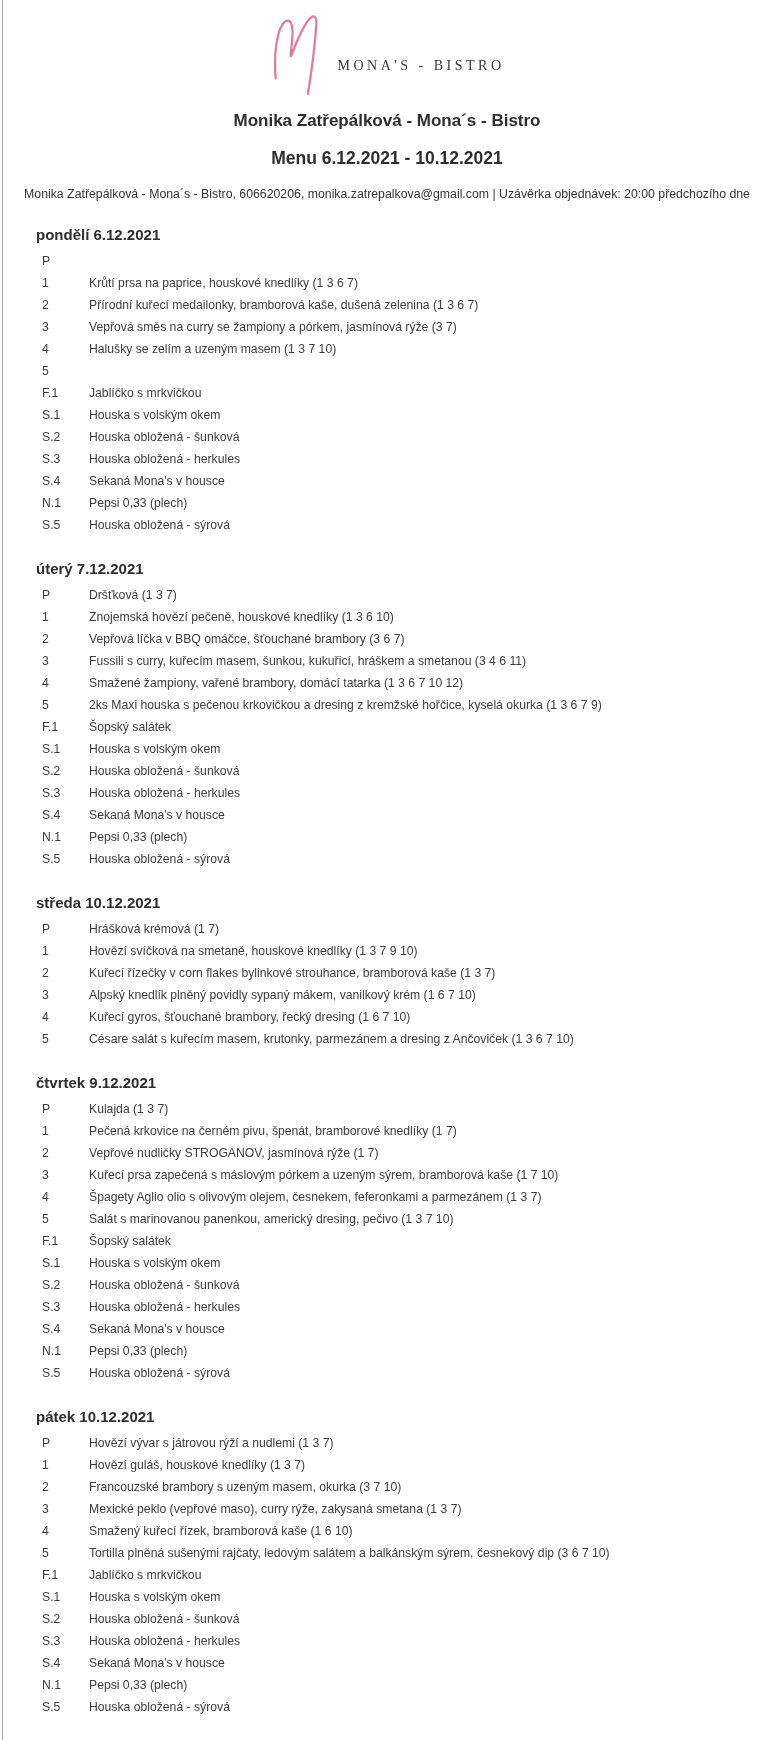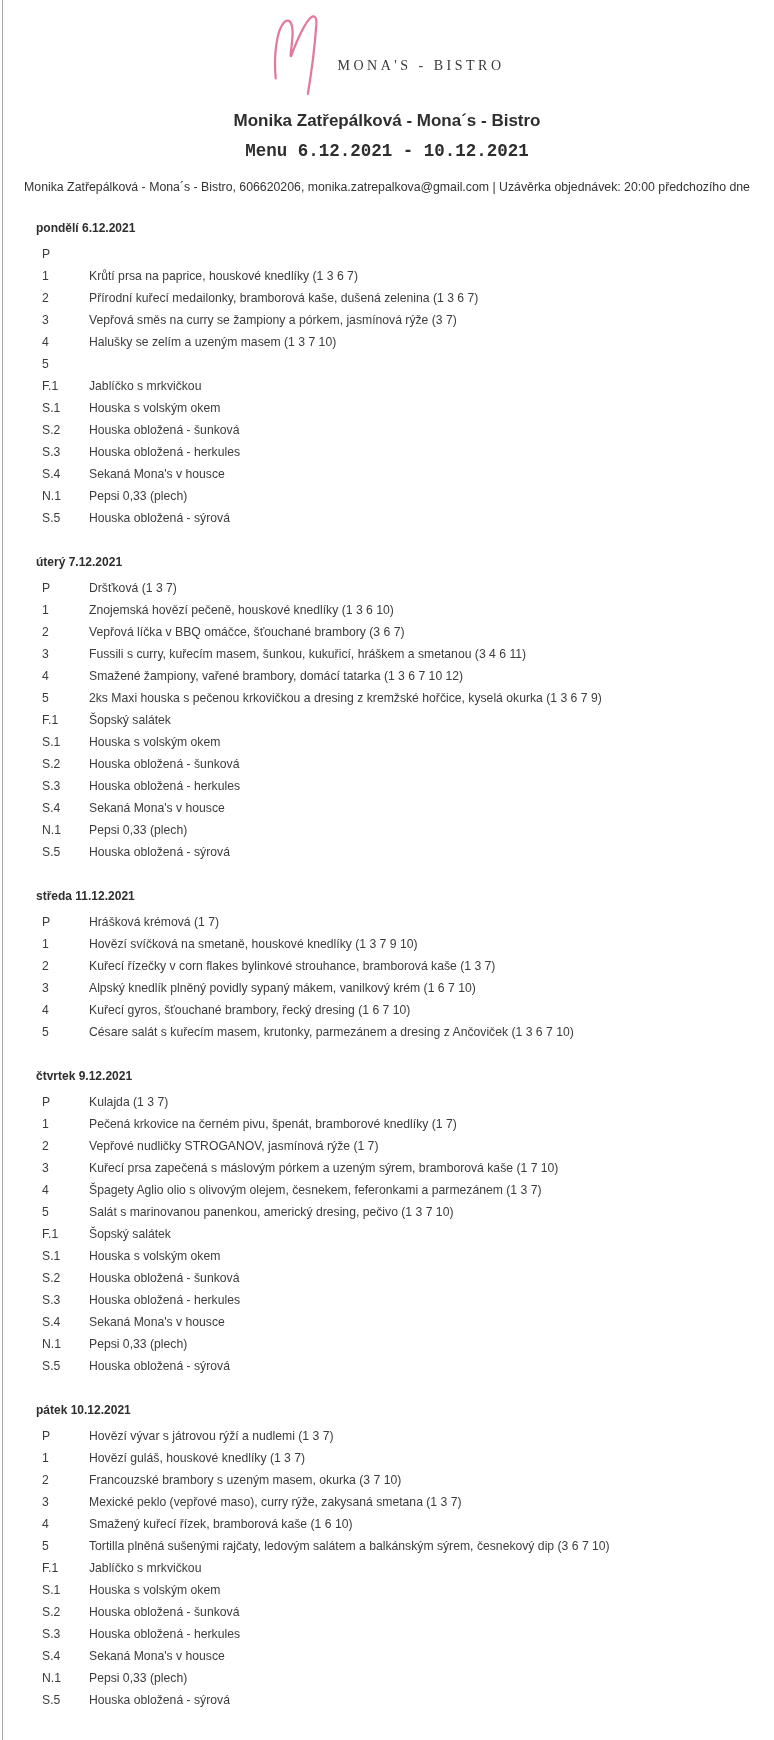--- a/index.html
+++ b/index.html
@@ -25,33 +25,32 @@
     font-family:"Liberation Serif", serif;
     font-size:14px; letter-spacing:3.5px; color:#3a3a3a;
     margin-left:14px; margin-top:44px; white-space:nowrap;
   }
   .page-title {
     margin-top:10px;
     font-size:17px; font-weight:bold; color:var(--ink-dark);
     line-height:22px;
   }
   .page-subtitle {
-    margin-top:8px;
+    margin-top:15px;
     font-size:17.5px; font-weight:bold; color:var(--ink-dark);
     line-height:22px;
-    font-family:Liberation Mono, monospace;
   }
   .contact-line {
     margin-top:17px;
     font-size:12.3px; color:#333333; line-height:16px;
   }
   .menu-days { padding:0 28px 0 36px; }
   .day-section { margin-top:22px; }
   .day-heading {
-    font-size:12px; font-weight:bold; color:var(--ink-dark);
+    font-size:15px; font-weight:bold; color:var(--ink-dark);
     line-height:22px;
   }
   .day-rows { margin-top:4px; }
   .menu-row {
     display:flex; align-items:center; height:22px;
     font-size:12.2px; color:#3c3c3c;
   }
   .item-code { flex:0 0 53px; padding-left:6px; }
   .item-text { flex:1 1 auto; white-space:nowrap; }
 </style>
@@ -211,21 +210,21 @@
   </div>
 
   <div class="menu-row">
     <span class="item-code">S.5</span>
     <span class="item-text">Houska obložená - sýrová</span>
   </div>
 </div>
   </section>
 
   <section class="day-section">
-    <h3 class="day-heading">středa 11.12.2021</h3>
+    <h3 class="day-heading">středa 10.12.2021</h3>
     <div class="day-rows">
   <div class="menu-row">
     <span class="item-code">P</span>
     <span class="item-text">Hrášková krémová (1 7)</span>
   </div>
 
   <div class="menu-row">
     <span class="item-code">1</span>
     <span class="item-text">Hovězí svíčková na smetaně, houskové knedlíky (1 3 7 9 10)</span>
   </div>

